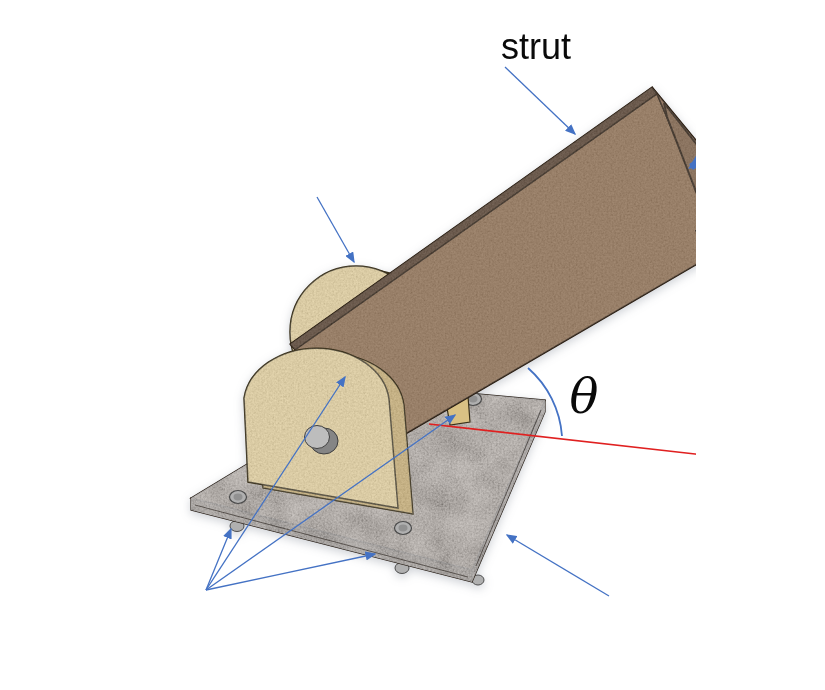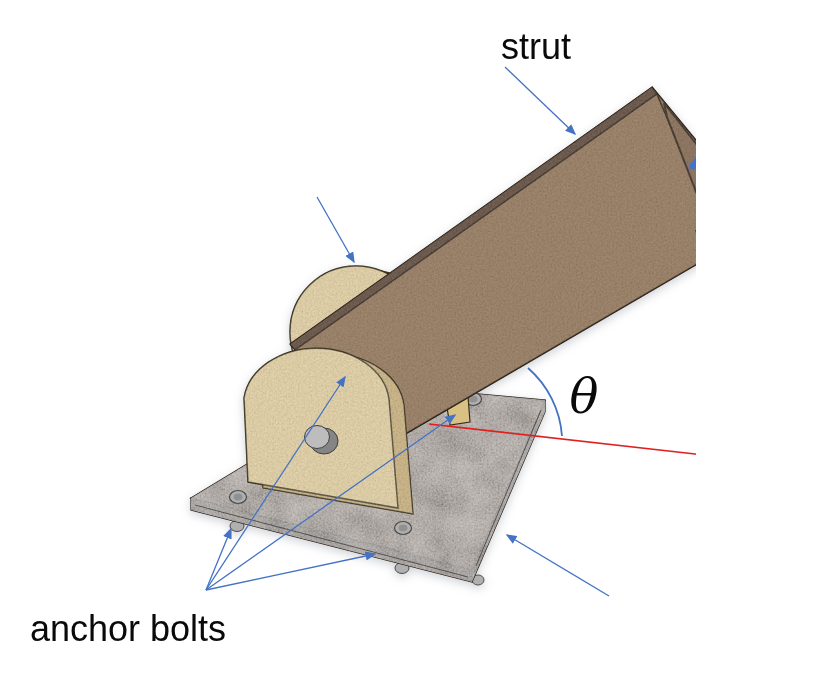--- a/index.html
+++ b/index.html
@@ -154,14 +154,13 @@
     <path class="leader" marker-end="url(#ah)" d="M206,590 L455,415"></path>
     <path class="leader" marker-end="url(#ah)" d="M206,590 L375,554"></path>
   </g>
 
   <path class="force" marker-end="url(#ahBig)" d="M778,112 L691,167"></path>
 </svg>
 
   <div class="lbl" id="l-strut" style="left:436px;top:20px;width:200px">strut</div>
   <div class="lbl" id="l-p" style="left:780px;top:86px;width:44px">P</div>
   <div class="lbl" id="l-theta" style="left:556px;top:360px;width:56px">θ</div>
-  <div class="lbl" id="l-anchor" style="left:16px;top:602px;width:224px">anchor bolts</div>
 </div>
 
 </body></html>

